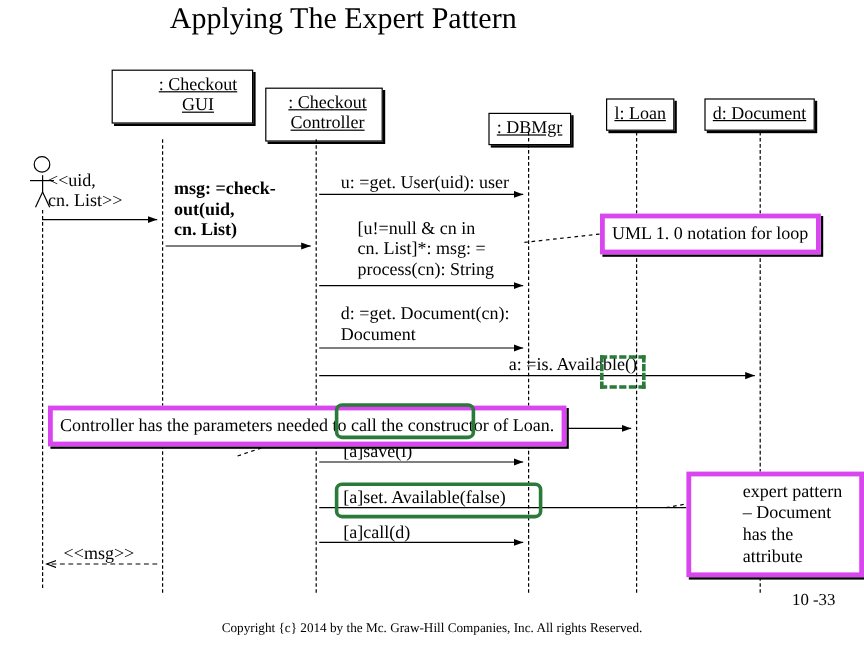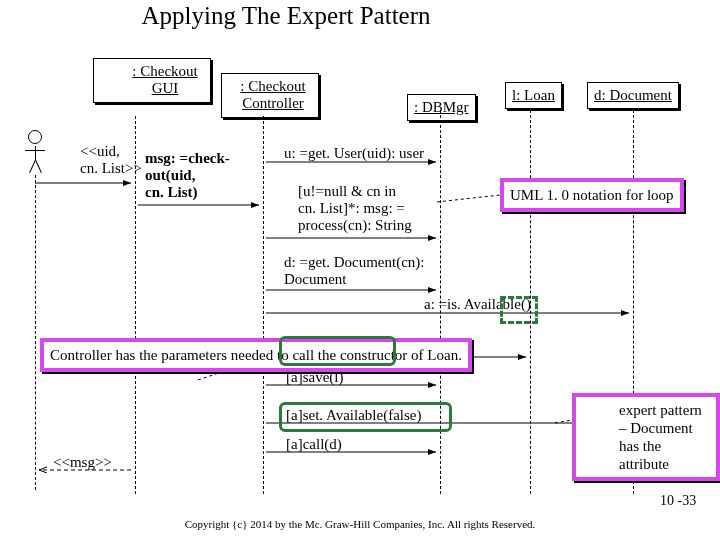--- a/index.html
+++ b/index.html
@@ -151,21 +151,21 @@
 
   <line x1="131" y1="470" x2="39" y2="470" stroke="#000" stroke-dasharray="4,3" marker-end="url(#ahopen)"></line>
 
   <line x1="437" y1="202" x2="500" y2="195" stroke="#000" stroke-dasharray="3,3"></line>
 
   <line x1="198" y1="380" x2="266" y2="357" stroke="#000" stroke-dasharray="3,3"></line>
 
   <line x1="555" y1="423" x2="583" y2="418" stroke="#000" stroke-dasharray="3,3"></line>
 </svg>
 
-<div class="msg" style="left:40px; top:143px;margin-left:40px;">&lt;&lt;uid,
+<div class="msg" style="left:40px; top:143px;">&lt;&lt;uid,
 cn. List&gt;&gt;</div>
 <div class="msg" style="left:145px; top:150px;font-weight:bold;">msg: =check-
 out(uid,
 cn. List)</div>
 <div class="msg" style="left:284px; top:145px;">u: =get. User(uid): user</div>
 <div class="msg" style="left:298px; top:183px;">[u!=null &amp; cn in
 cn. List]*: msg: =
 process(cn): String</div>
 <div class="msg" style="left:284px; top:254px;">d: =get. Document(cn):
 Document</div>

